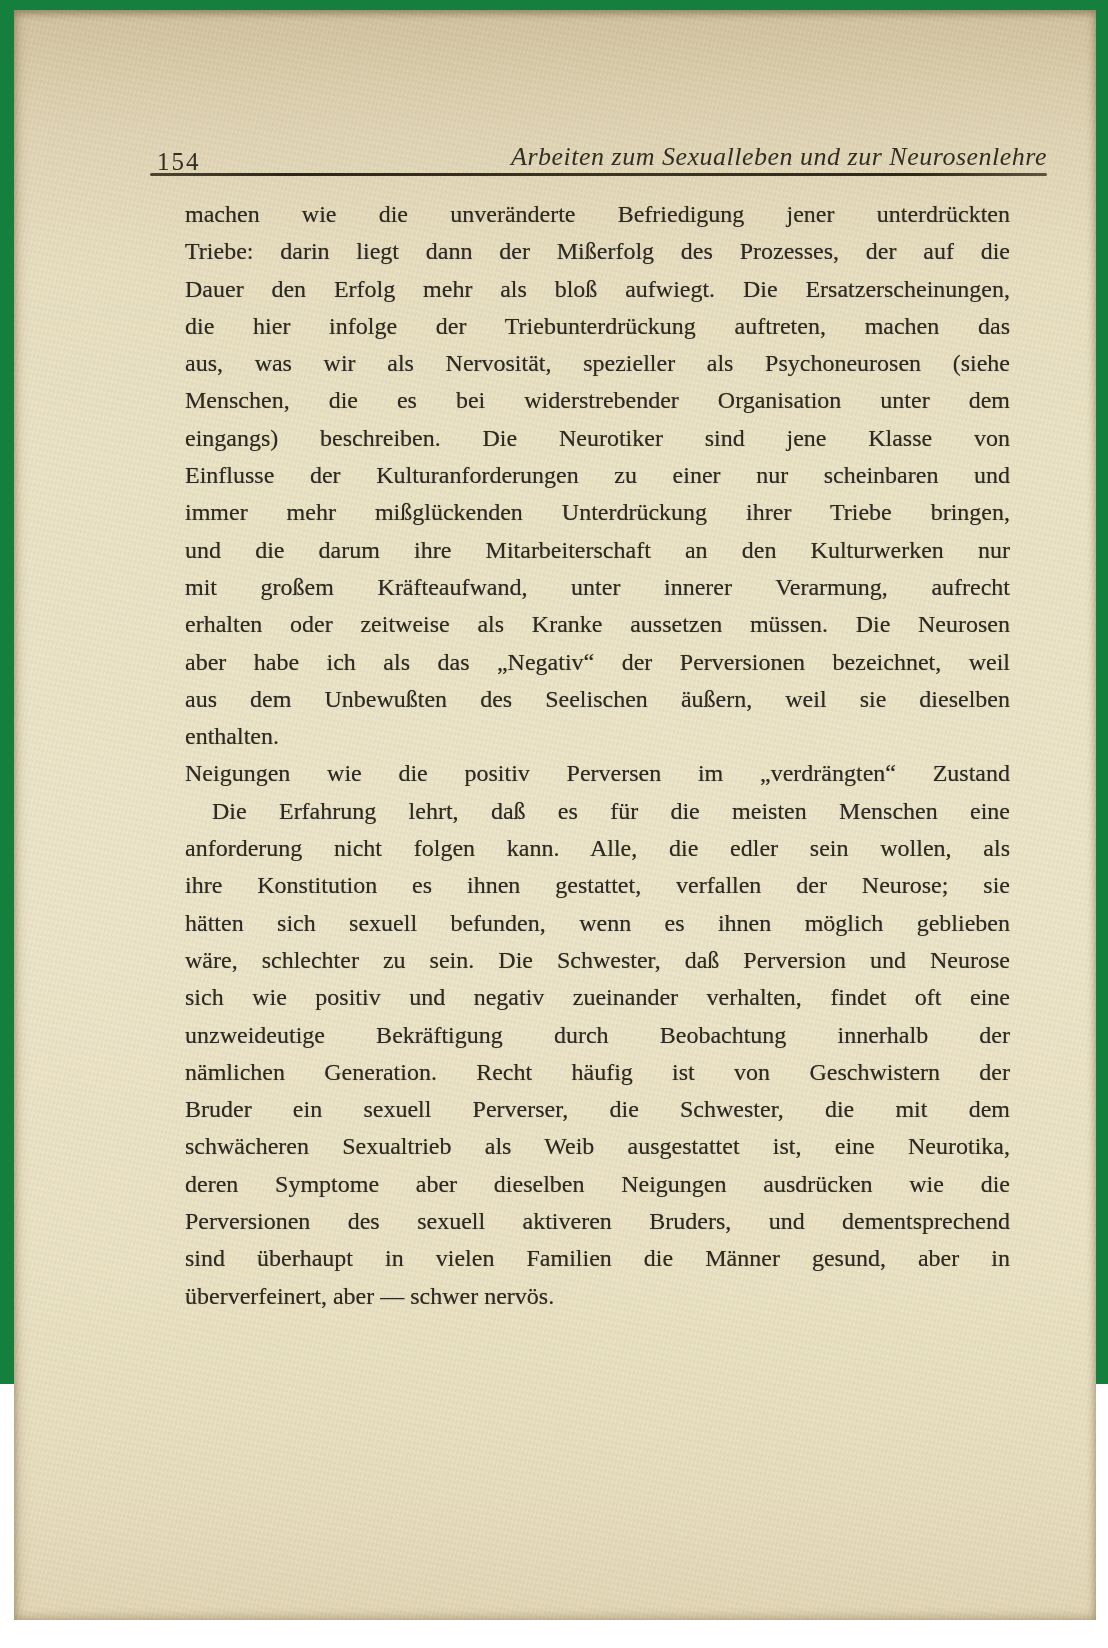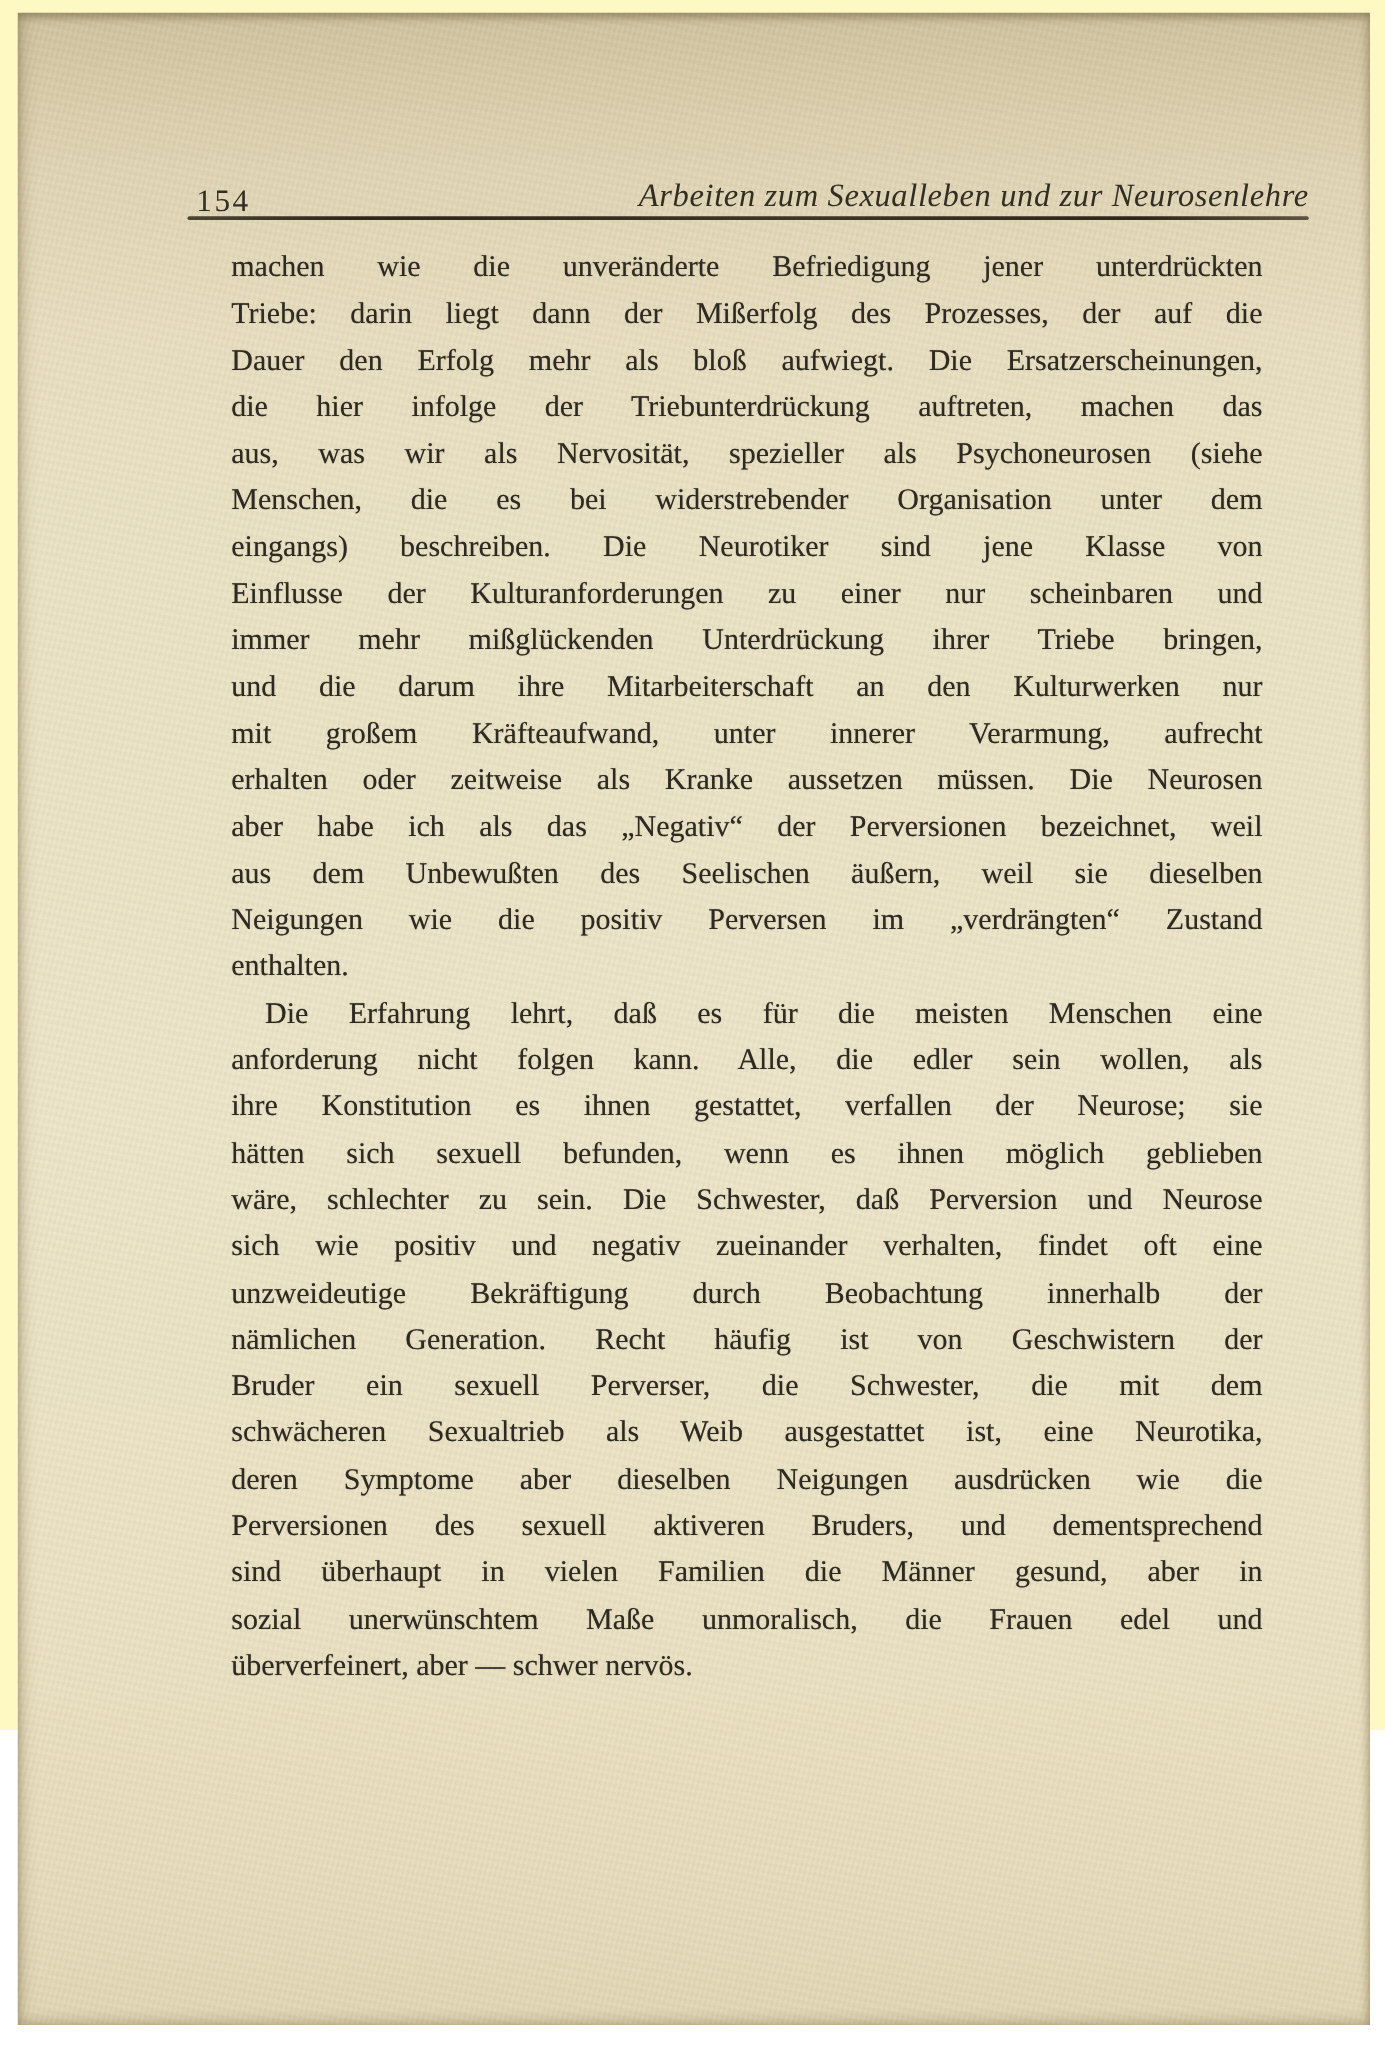--- a/index.html
+++ b/index.html
@@ -8,21 +8,21 @@
     background: #ffffff;
     width: 1108px;
     height: 1648px;
     overflow: hidden;
     font-family: "Liberation Serif", "DejaVu Serif", serif;
   }
   .stage {
     position: relative;
     width: 1108px;
     height: 1384px;
-    background: #fef9c3;
+    background: #15803d;
   }
   
   .paper {
     position: absolute;
     left: 14px;
     top: 10px;
     width: 1082px;
     height: 1610px;
     background-image:
       repeating-linear-gradient(104deg,
@@ -107,35 +107,34 @@
           <div class="line">aus, was wir als Nervosität, spezieller als Psychoneurosen (siehe</div>
           <div class="line">Menschen, die es bei widerstrebender Organisation unter dem</div>
           <div class="line">eingangs) beschreiben. Die Neurotiker sind jene Klasse von</div>
           <div class="line">Einflusse der Kulturanforderungen zu einer nur scheinbaren und</div>
           <div class="line">immer mehr mißglückenden Unterdrückung ihrer Triebe bringen,</div>
           <div class="line">und die darum ihre Mitarbeiterschaft an den Kulturwerken nur</div>
           <div class="line">mit großem Kräfteaufwand, unter innerer Verarmung, aufrecht</div>
           <div class="line">erhalten oder zeitweise als Kranke aussetzen müssen. Die Neurosen</div>
           <div class="line">aber habe ich als das „Negativ“ der Perversionen bezeichnet, weil</div>
           <div class="line">aus dem Unbewußten des Seelischen äußern, weil sie dieselben</div>
+          <div class="line last">enthalten.</div>
           <div class="line">Neigungen wie die positiv Perversen im „verdrängten“ Zustand</div>
-          <div class="line last">enthalten.</div>
         </div>
         <div class="paragraph">
           <div class="line first-indent">Die Erfahrung lehrt, daß es für die meisten Menschen eine</div>
           <div class="line">anforderung nicht folgen kann. Alle, die edler sein wollen, als</div>
           <div class="line">ihre Konstitution es ihnen gestattet, verfallen der Neurose; sie</div>
           <div class="line">hätten sich sexuell befunden, wenn es ihnen möglich geblieben</div>
           <div class="line">wäre, schlechter zu sein. Die Schwester, daß Perversion und Neurose</div>
           <div class="line">sich wie positiv und negativ zueinander verhalten, findet oft eine</div>
           <div class="line">unzweideutige Bekräftigung durch Beobachtung innerhalb der</div>
           <div class="line">nämlichen Generation. Recht häufig ist von Geschwistern der</div>
           <div class="line">Bruder ein sexuell Perverser, die Schwester, die mit dem</div>
           <div class="line">schwächeren Sexualtrieb als Weib ausgestattet ist, eine Neurotika,</div>
           <div class="line">deren Symptome aber dieselben Neigungen ausdrücken wie die</div>
           <div class="line">Perversionen des sexuell aktiveren Bruders, und dementsprechend</div>
           <div class="line">sind überhaupt in vielen Familien die Männer gesund, aber in</div>
-          <div class="line">sozial unerwünschtem Maße unmoralisch, die Frauen edel und</div>
           <div class="line last">überverfeinert, aber — schwer nervös.</div>
         </div>
       </div>
   </div>
 </div>
 
 </body></html>

